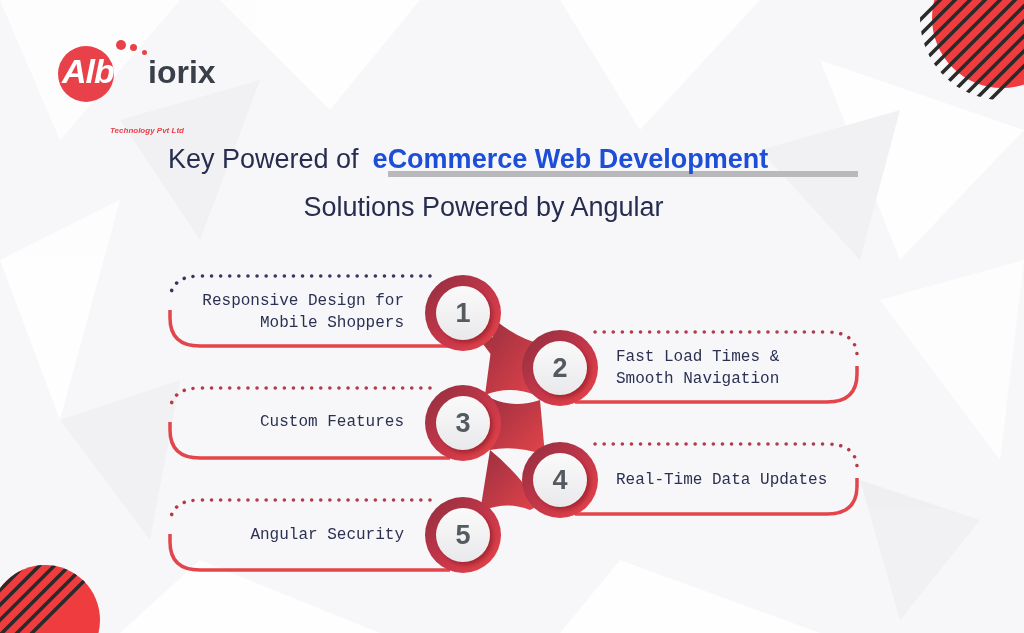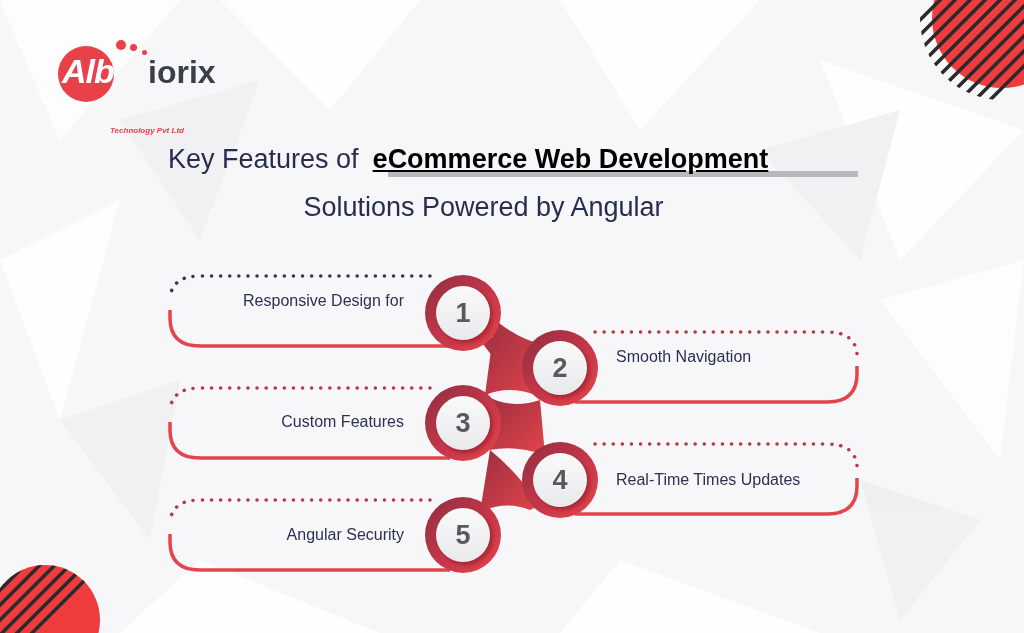--- a/index.html
+++ b/index.html
@@ -10,27 +10,27 @@
   }
   .bg-tri { position:absolute; left:0; top:0; width:1024px; height:633px; }
   .logo { position:absolute; left:58px; top:36px; width:140px; height:70px;text-align:center; }
   .logo-circle { position:absolute; left:0; top:10px; width:56px; height:56px; border-radius:50%; background:#e8414a; }
   .logo-alb { position:absolute; left:4px; top:16px; font-size:34px; font-weight:bold; font-style:italic; color:#fff; letter-spacing:-1px; }
   .logo-iorix { position:absolute; left:72px; top:18px; font-size:32px; font-weight:bold; color:#3a3f4a; letter-spacing:0px;margin-left:18px; }
   .logo-sub { position:absolute; left:52px; top:55px; font-size:8px; color:#e8414a; font-style:italic; font-weight:bold;margin-top:35px; }
   .logo-dot { position:absolute; border-radius:50%; background:#e8414a; }
 
   .title-1 { position:absolute; left:168px; top:144px; font-size:27px; color:#272d4e; white-space:nowrap; }
-  .title-accent { color:#000000; font-weight:bold; margin-left:14px; position:relative;text-decoration:underline; }
+  .title-accent { color:#1d4ed8; font-weight:bold; margin-left:14px; position:relative; }
   .title-underline { position:absolute; left:388px; top:171px; width:470px; height:6px; background:#b9b9bd; }
   .title-2 { position:absolute; left:0; width:982px; top:192px; text-align:center; font-size:27px; color:#272d4e; }
   .title-2 span { margin-left:-15px; }
 
   .pill { position:absolute; }
-  .pill-text { position:absolute; font-size:16px; color:#2b3153; line-height:22px; }
+  .pill-text { position:absolute; font-size:16px; color:#2b3153; line-height:22px;font-family:Liberation Mono, monospace; }
   .pill-text.left { text-align:right; }
   .pill-text.right { text-align:left; }
 
   .num-circle {
     position:absolute; width:76px; height:76px; border-radius:50%;
     background:linear-gradient(135deg,#8e2f3f 0%, #c7374a 55%, #e84549 100%);
   }
   .num-inner {
     position:absolute; left:11px; top:11px; width:54px; height:54px; border-radius:50%;
     background:linear-gradient(180deg,#fafafa,#e9e9ec);
@@ -108,21 +108,21 @@
   <span class="logo-dot" style="left:58px;top:4px;width:10px;height:10px;"></span>
   <span class="logo-dot" style="left:72px;top:8px;width:7px;height:7px;"></span>
   <span class="logo-dot" style="left:84px;top:14px;width:5px;height:5px;"></span>
   <span class="logo-alb">Alb</span>
   <span class="logo-iorix">iorix</span>
   <span class="logo-sub">Technology Pvt Ltd</span>
 </div>
 
 <div class="title-underline"></div>
 <div class="title-1">
-  <span>Key Features of</span><span class="title-accent">eCommerce Web Development</span>
+  <span>Key Powered of</span><span class="title-accent">eCommerce Web Development</span>
 </div>
 <div class="title-2"><span>Solutions Powered by Angular</span></div>
 
 <svg class="deco" style="left:0;top:0;width:1024px;height:633px" viewBox="0 0 1024 633">
   <defs>
     <linearGradient id="cg" x1="0" y1="0" x2="1" y2="1">
       <stop offset="0" stop-color="#9a2f40"></stop>
       <stop offset="1" stop-color="#e4444a"></stop>
     </linearGradient>
   </defs>
@@ -154,29 +154,31 @@
   <path d="M292,42 L292,50 Q292,78 262,78 L10,78" fill="none" stroke="#e3454b" stroke-width="3.5"></path>
 </svg>
 
 <svg class="pill" style="left:160px;top:492px;width:300px;height:86px" viewBox="0 0 300 86">
   <path d="M270,8 L40,8 Q12,8 10,30" fill="none" stroke="#b43a48" stroke-width="3.5" stroke-dasharray="0.1 9" stroke-linecap="round"></path>
   <path d="M10,42 L10,50 Q10,78 40,78 L290,78" fill="none" stroke="#e3454b" stroke-width="3.5"></path>
 </svg>
 
 <div class="pill-text left" style="right:620px;top:290px;">
   <div>Responsive Design for</div>
+  <div>Mobile Shoppers</div>
 </div>
 <div class="pill-text right" style="left:616px;top:346px;">
+  <div>Fast Load Times &amp;</div>
   <div>Smooth Navigation</div>
 </div>
 <div class="pill-text left" style="right:620px;top:411px;margin-left:28px;">
   <div>Custom Features</div>
 </div>
 <div class="pill-text right" style="left:616px;top:469px;">
-  <div>Real-Time Times Updates</div>
+  <div>Real-Time Data Updates</div>
 </div>
 <div class="pill-text left" style="right:620px;top:524px;">
   <div>Angular Security</div>
 </div>
 
 <div class="num-circle" style="left:425px;top:275px;">
   <div class="num-inner">1</div>
 </div>
 <div class="num-circle" style="left:522px;top:330px;">
   <div class="num-inner">2</div>

